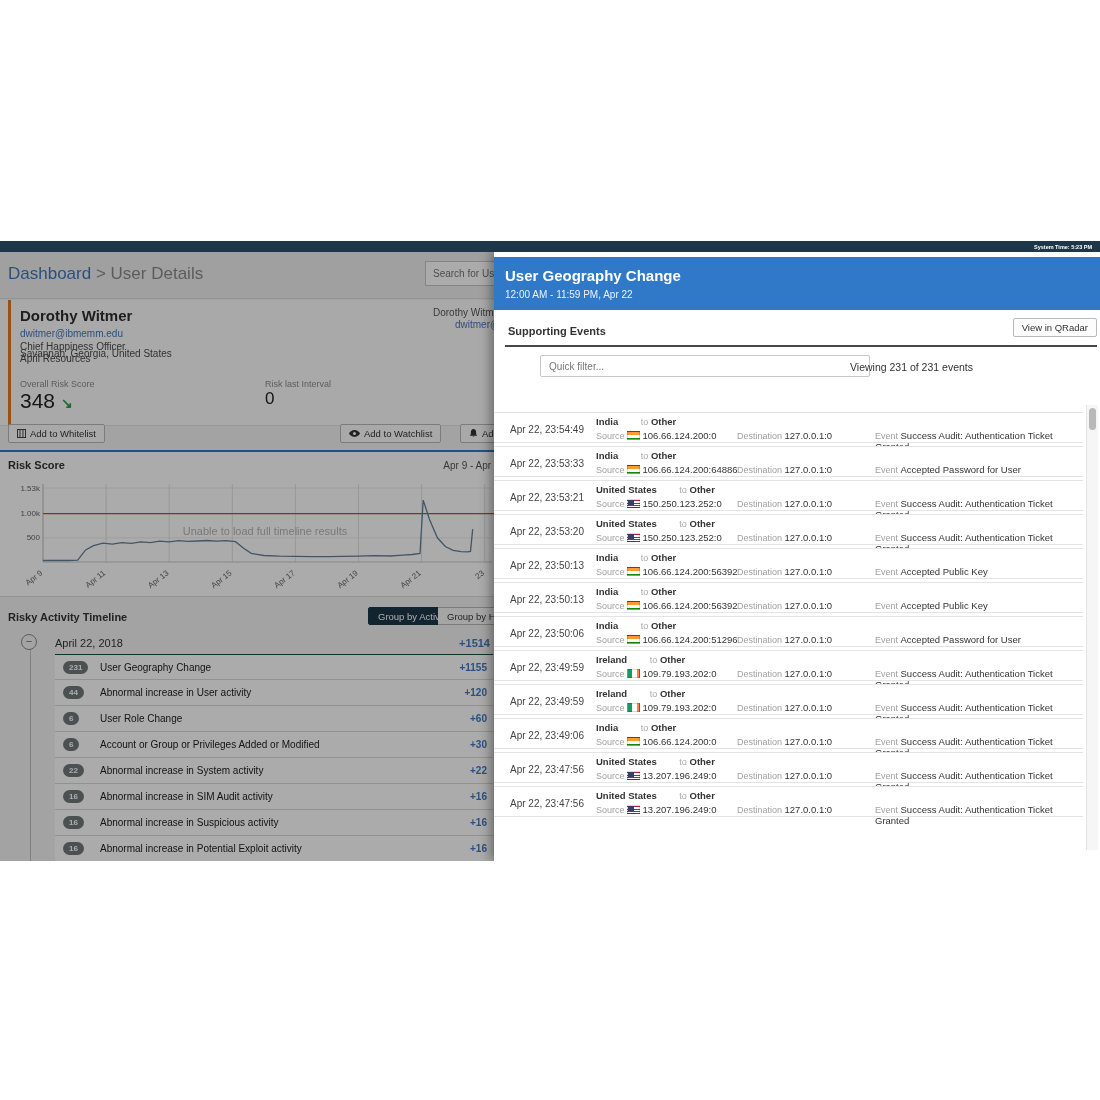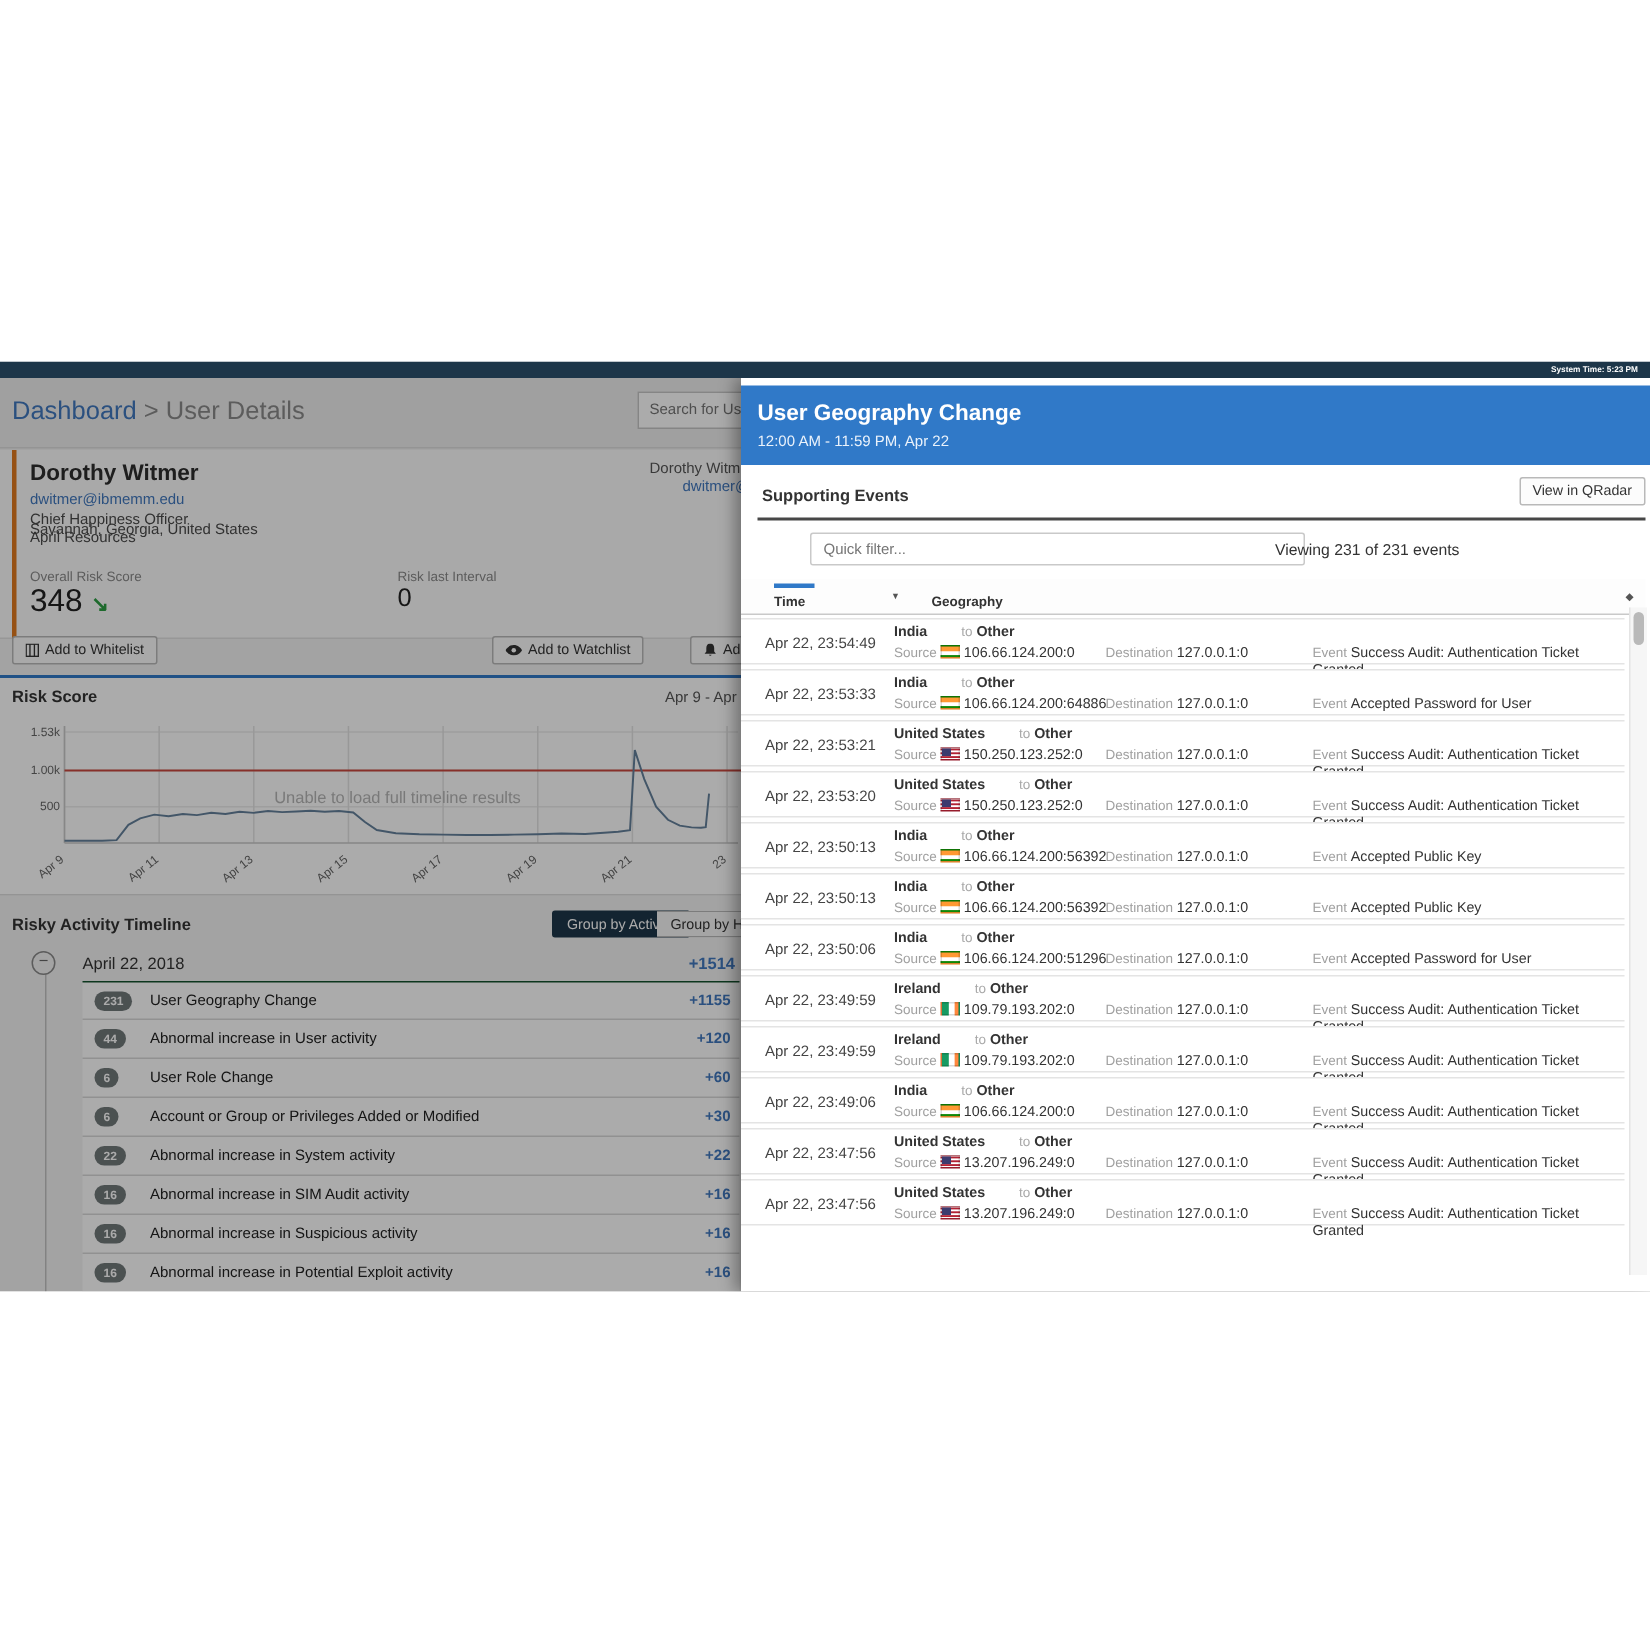--- a/index.html
+++ b/index.html
@@ -34,21 +34,21 @@
   .r-label1{position:absolute;left:20px;top:79px;font-size:9px;color:#8a8a8a;}
   .r-value1{position:absolute;left:20px;top:89px;font-size:21px;color:#222;}
   .r-arrow{font-size:14px;color:var(--risk-green);font-weight:bold;}
   .r-label2{position:absolute;left:265px;top:79px;font-size:9px;color:#8a8a8a;}
   .r-value2{position:absolute;left:265px;top:89px;font-size:17px;color:#222;}
 
   .btn{display:inline-flex;align-items:center;gap:4px;border:1px solid #b9b9b9;background:#fcfcfc;font-size:9.5px;color:#333;height:19px;padding:0 8px;border-radius:2px;white-space:nowrap;cursor:pointer;}
   .btn svg{flex:0 0 auto;}
   .action-row{position:absolute;top:172px;left:0;width:1100px;height:20px;}
   .b-whitelist{position:absolute;left:8px;top:0;}
-  .b-watchlist{position:absolute;left:328px;top:0;}
+  .b-watchlist{position:absolute;left:340px;top:0;}
   .b-custom{position:absolute;left:460px;top:0;width:96px;}
 
   .risk-card{position:absolute;top:198px;left:0;width:1100px;height:147px;background:#fff;border-top:2px solid var(--header-blue);border-bottom:1px solid #ddd;}
   .rc-title{position:absolute;left:8px;top:7px;font-size:11px;font-weight:bold;color:#333;}
   .rc-range{position:absolute;left:400px;top:8px;width:105px;text-align:right;font-size:10px;color:#555;}
   #risk-svg{position:absolute;left:0;top:28px;}
 
   .tl-header{position:absolute;top:355px;left:0;width:1100px;height:22px;}
   .tl-title{position:absolute;left:8px;top:4px;font-size:11px;font-weight:bold;color:#333;}
   .gb-btn{position:absolute;top:0;height:18px;font-size:9.5px;display:flex;align-items:center;padding:0 9px;cursor:pointer;border:1px solid #b9b9b9;}
@@ -268,27 +268,20 @@
       <div class="p-sub">12:00 AM - 11:59 PM, Apr 22</div>
     </div>
     <div class="p-section">Supporting Events</div>
     <span class="btn p-viewbtn">
         <span>View in QRadar</span>
       </span>
     <div class="p-rule"></div>
     <input class="p-filter" placeholder="Quick filter..." style="">
     <div class="p-viewing">Viewing 231 of 231 events</div>
 
-    <div class="thead">
-      <div class="th-tab"></div>
-      <span class="th-time">Time</span>
-      <span class="th-caret">▼</span>
-      <span class="th-geo">Geography</span>
-      <span class="th-sort">◆</span>
-    </div>
 
     <div class="rows">
       <div class="event-row">
           <span class="ev-time">Apr 22, 23:54:49</span>
           <span class="ev-geo1"><span>India</span> <span class="sep">to</span> <span>Other</span></span>
           <span class="ev-geo2"><span>Source</span><span class="flag flag-in"></span><span class="val">106.66.124.200:0</span></span>
           <span class="ev-dest"><span>Destination</span> <span class="val">127.0.0.1:0</span></span>
           <span class="ev-event"><span>Event</span> <span class="val">Success Audit: Authentication Ticket Granted</span></span>
         </div>
         <div class="event-row">

